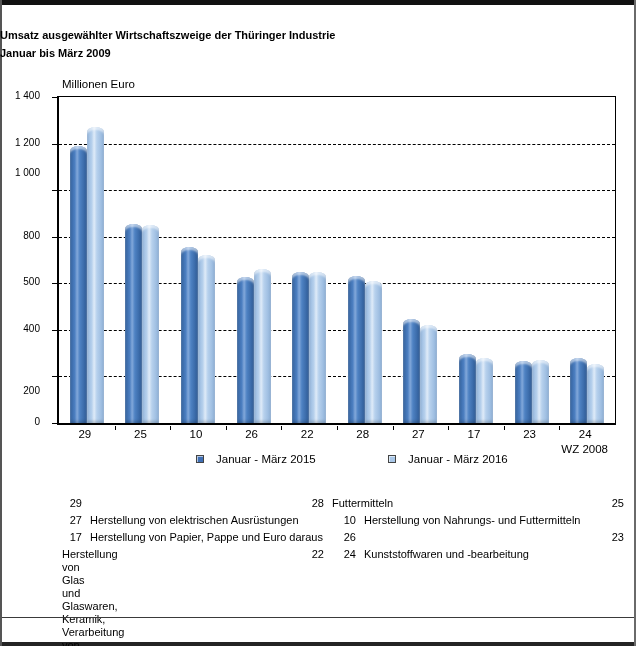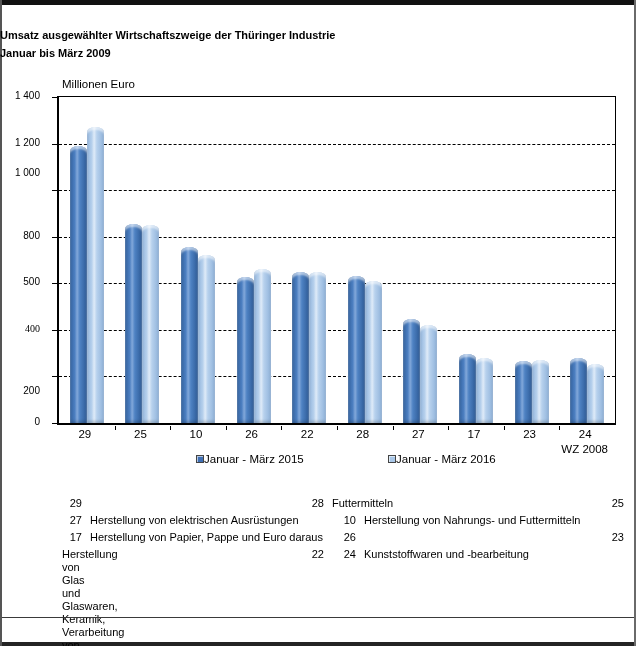--- a/index.html
+++ b/index.html
@@ -32,21 +32,21 @@
     border-top-left-radius:50% 5px;border-top-right-radius:50% 5px;
     box-shadow:inset 0 3px 2px rgba(255,255,255,.55), inset 0 -2px 3px rgba(0,0,0,.18);}
   .bar.s0{background:linear-gradient(to right,#33629f 0%,#4c7fc1 28%,#82a8da 42%,#4e82c3 58%,#2e5b97 100%);}
   .bar.s1{background:linear-gradient(to right,#93b6de 0%,#b6d0ec 28%,#dfebf8 42%,#b7d1ed 58%,#8fb2da 100%);}
 
   .xlabels{position:absolute;left:57px;top:428px;width:556px;display:flex;}
   .xlabel{flex:1;text-align:center;font-size:11.5px;}
   .wz-note{position:absolute;right:28px;top:443px;font-size:11.5px;}
 
   .legend{position:absolute;left:57px;top:453px;width:556px;height:16px;font-size:11.5px;}
-  .legend-item{position:absolute;display:flex;align-items:center;gap:0;}
+  .legend-item{position:absolute;display:flex;align-items:center;gap:12px;}
   .legend-swatch{width:8px;height:8px;border:1px solid #444;box-sizing:border-box;
     box-shadow:inset 1px 1px 0 rgba(255,255,255,.6);}
 
   .code-list{position:absolute;left:62px;top:497px;right:12px;
     display:grid;grid-template-columns:20px 234px 24px 1fr;column-gap:8px;row-gap:4px;
     font-size:11px;line-height:13px;}
   .code-num{text-align:right;}
 
   .footer-rule{position:absolute;left:2px;right:2px;top:617px;border-top:1px solid #3a3a3a;}
   .footer-text{position:absolute;left:8px;top:622px;font-size:11px;}
@@ -63,21 +63,21 @@
   <div class="title">
     <div>Umsatz ausgewählter Wirtschaftszweige der Thüringer Industrie</div>
     <div>Januar bis März 2009</div>
   </div>
 
   <div class="unit-label">Millionen Euro</div>
 
   <div class="ylabels">
       <div class="ylabel" style="top: 326px;">0</div>
       <div class="ylabel" style="top: 295px;">200</div>
-      <div class="ylabel" style="top: 232.857px; font-family: Liberation Serif, serif;">400</div>
+      <div class="ylabel" style="top: 232.857px;">400</div>
       <div class="ylabel" style="top: 186.286px;">500</div>
       <div class="ylabel" style="top: 139.714px;">800</div>
       <div class="ylabel" style="top: 77px; margin-left: 12px;">1 000</div>
       <div class="ylabel" style="top: 46.5714px;">1 200</div>
       <div class="ylabel" style="top: 0px;">1 400</div>
     </div>
 
   <div class="plot">
       <div class="gridline" style="top: 85.7143%;"></div>
       <div class="gridline" style="top: 71.4286%;"></div>

